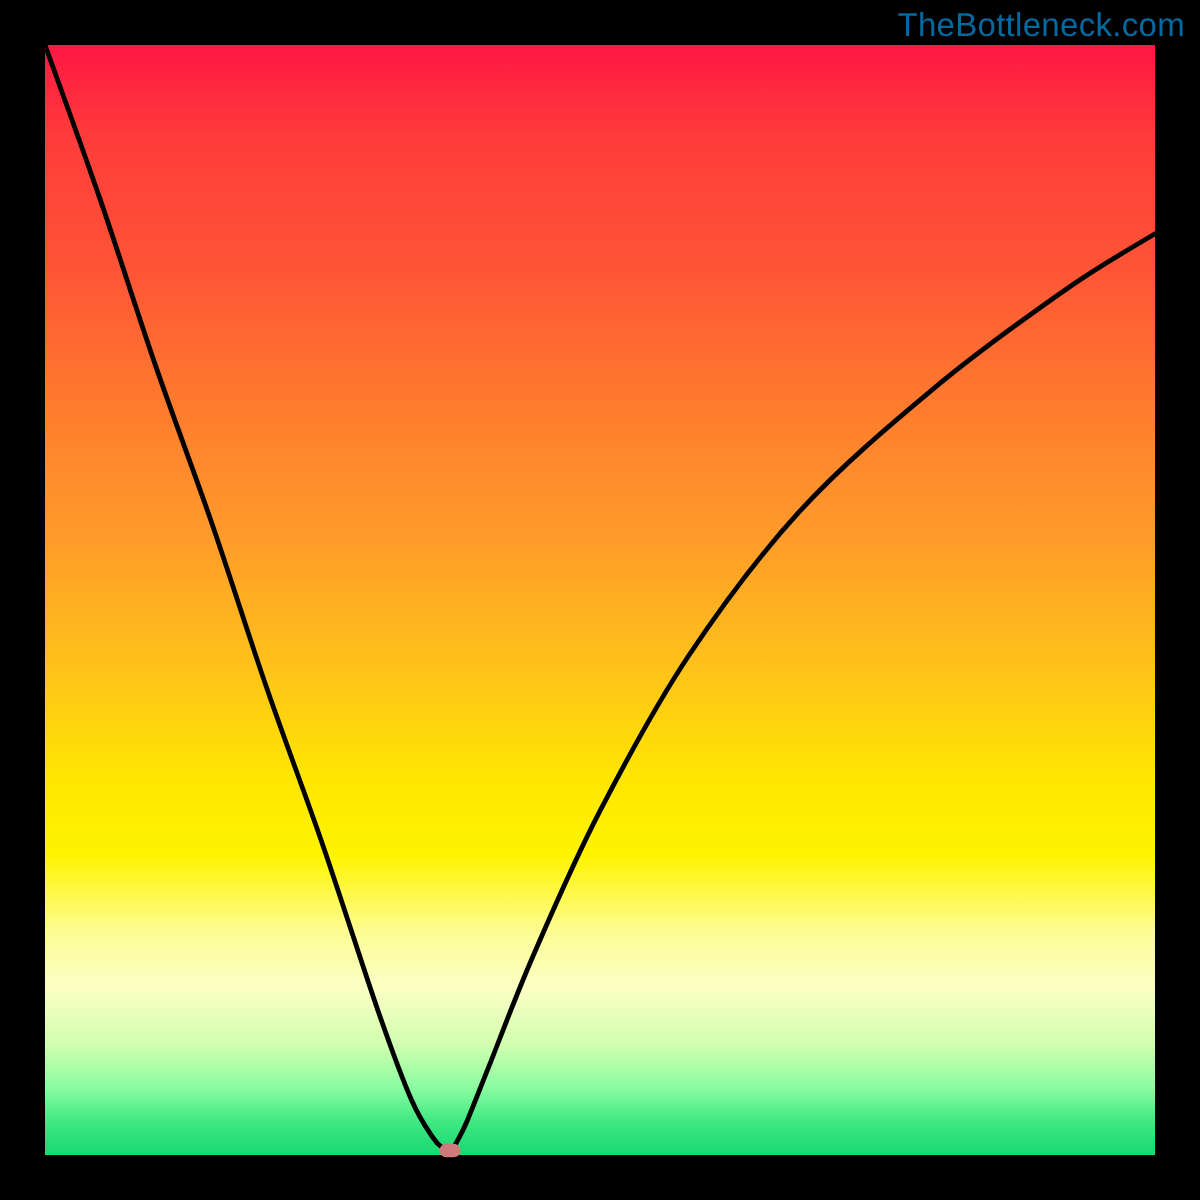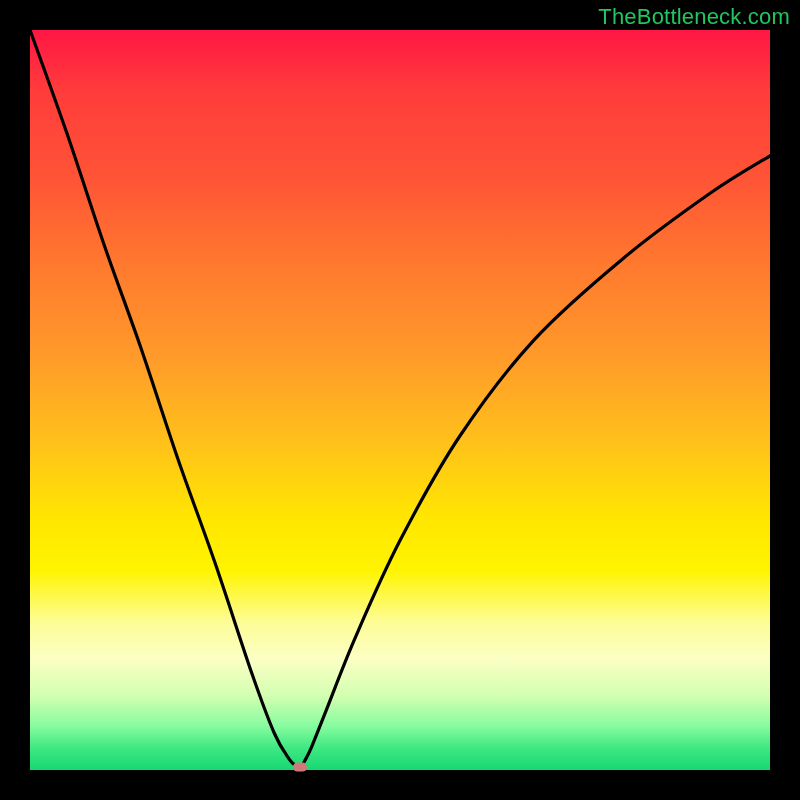--- a/index.html
+++ b/index.html
@@ -36,21 +36,21 @@
       #d2ffb0 90%,
       #88fca0 94%,
       #3fe882 97%,
       #17d872 100%
     );
   }
   .watermark {
     position: absolute;
     top: 4px;
     right: 10px;
-    color: #22c55e;
+    color: #0369a1;
     font-size: 22px;
     font-weight: 500;
     letter-spacing: 0.2px;
     user-select: none;
   }
   svg.curve {
     position: absolute;
     left: 0;
     top: 0;
     width: 740px;

